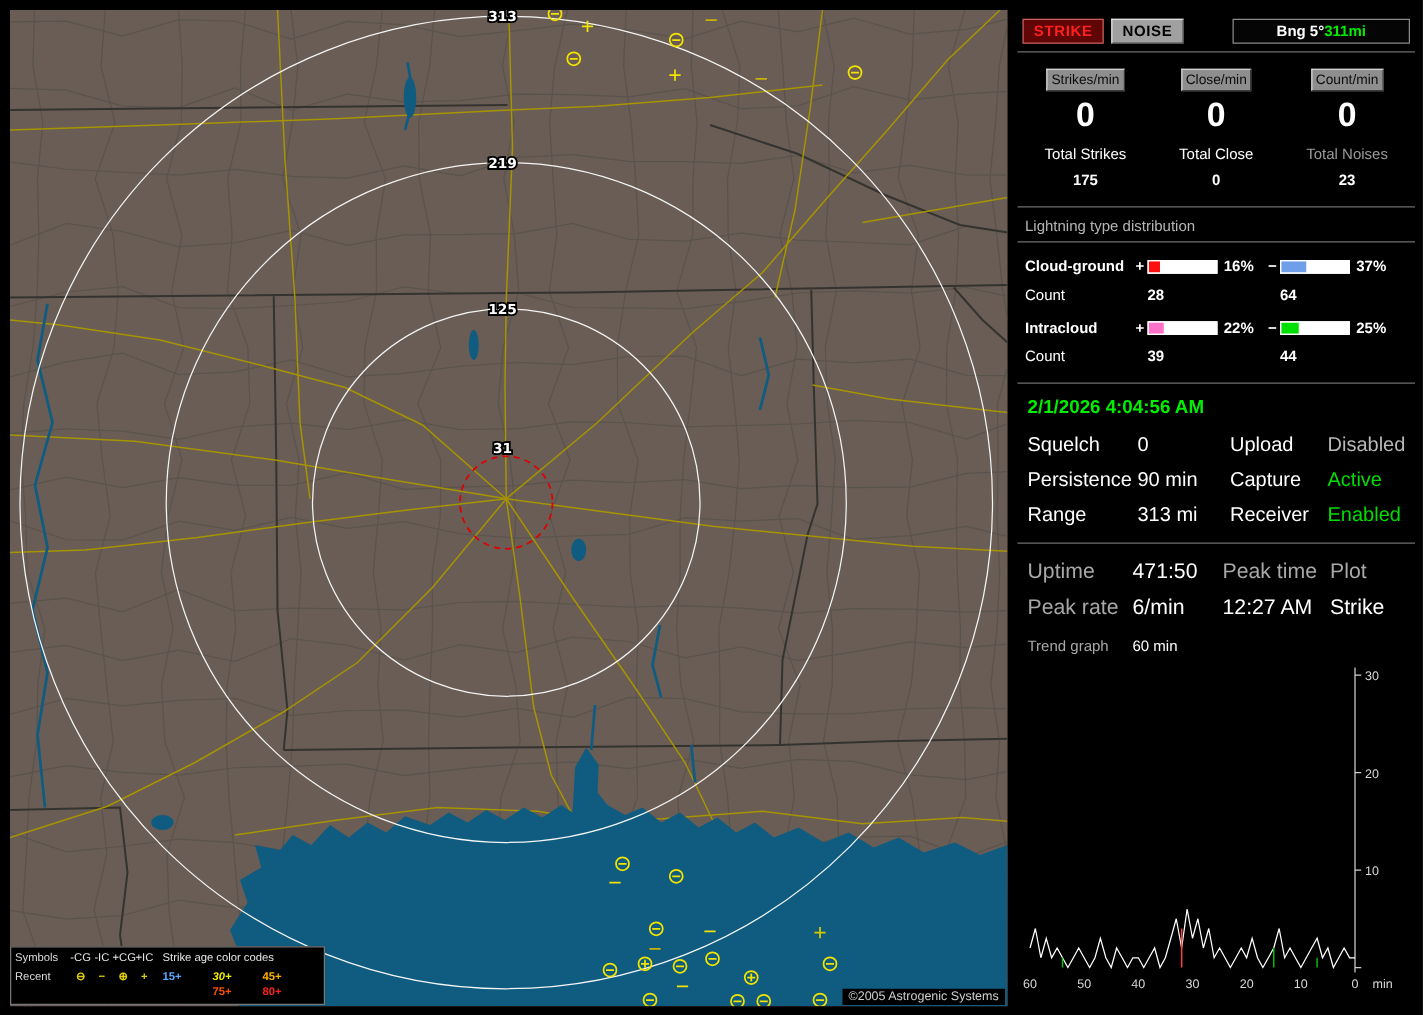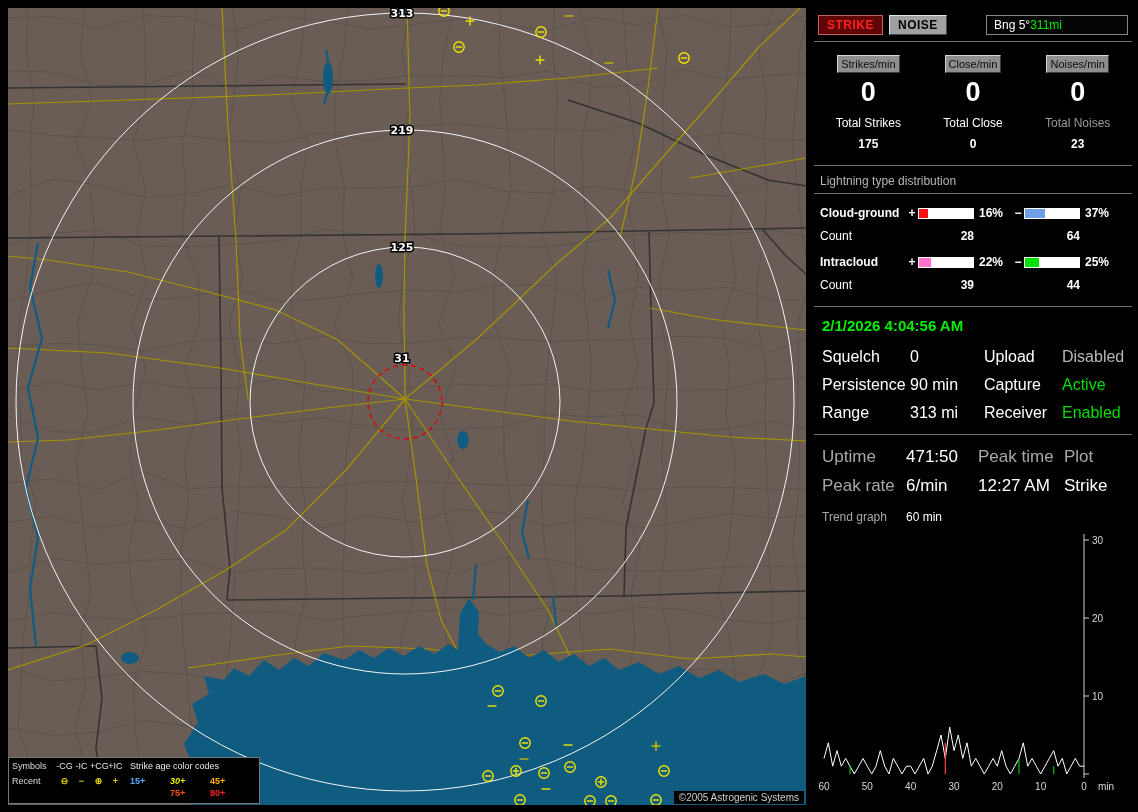--- a/index.html
+++ b/index.html
@@ -18,39 +18,39 @@
 .lg-sym{text-align:center;font-weight:bold}
 .lg-ages{display:grid;grid-template-columns:40px 40px 40px;padding-left:6px}
 .lg-ages b{font-weight:bold}
 
 
 .sidebar{position:absolute;left:814px;top:8px;width:318px;height:796px;background:#000;color:#fff}
 .sb-top{display:flex;align-items:center;gap:6px;padding:7px 4px 6px 4px}
 .btn{font-size:12px;font-weight:bold;padding:2px 8px;letter-spacing:.5px;cursor:pointer}
 .btn-strike{background:#600606;color:#ff2020;border:1px solid #c06060}
 .btn-noise{background:#a0a0a0;color:#000;border:1px solid;border-color:#e0e0e0 #484848 #484848 #e0e0e0}
-.bng-box{margin-left:auto;width:142px;border:1px solid #888;background:#050505;display:flex;justify-content:flex-start;align-items:center;padding:2px 7px;font-size:12px;font-weight:normal}
+.bng-box{margin-left:auto;width:142px;border:1px solid #888;background:#050505;display:flex;justify-content:center;align-items:center;padding:2px 7px;font-size:12px;font-weight:bold}
 .bng-val{color:#00ef00}
 .sb-rule{border:none;border-top:1px solid #6f6f6f}
 .counters{display:grid;grid-template-columns:1fr 1fr 1fr;text-align:center;padding:12px 2px 0}
 .counter-label{display:inline-block;background:#8e8e8e;color:#0c0c0c;font-size:11px;padding:2px 3px;border:1px solid;border-color:#d4d4d4 #3c3c3c #3c3c3c #d4d4d4;cursor:pointer}
 .counter-value{font-size:27px;font-weight:bold;margin-top:4px}
 .totals{display:grid;grid-template-columns:1fr 1fr 1fr;text-align:center;font-size:12px;padding:8px 2px 14px}
 .total-label{margin-bottom:7px}
 .total-label.dim{color:#9a9a9a}
 .total-value{font-weight:bold}
 .dist-title{color:#b5b5b5;font-size:12px;padding:8px 6px 5px;border-bottom:1px solid #6f6f6f}
 .dist-row{display:grid;grid-template-columns:86px 12px 56px 38px 12px 56px 38px;align-items:center;padding:12px 6px 0;font-size:12px}
 .dist-name{font-weight:bold}
 .sign{text-align:center;font-weight:bold}
 .bar{height:11px;border:1px solid #fff;background:#fff;position:relative;overflow:hidden}
 .bar-fill{position:absolute;left:0;top:0;bottom:0}
 .pct{font-weight:bold;padding-left:5px}
 .count-row{display:grid;grid-template-columns:86px 12px 56px 38px 12px 56px 38px;padding:9px 6px 0;font-size:12px}
-.count-row .cnt{text-align:right;font-weight:bold}
+.count-row .cnt{text-align:left;font-weight:bold}
 .dist-wrap{padding-bottom:14px}
 .datetime{color:#00ef00;font-weight:bold;font-size:15px;padding:10px 8px 2px}
 .settings{display:grid;grid-template-columns:88px 74px 78px 1fr;row-gap:10px;padding:12px 8px;font-size:16px}
 .status-grid{display:grid;grid-template-columns:84px 72px 86px 1fr;row-gap:9px;padding:12px 8px 0;font-size:17px}
 .g{color:#a8a8a8}
 .trend-row{display:grid;grid-template-columns:84px 1fr;padding:14px 8px 4px;font-size:12px}
 .trend{position:relative;height:270px}
 .trend svg{position:absolute;left:2px;top:0}
 </style>
 </head>
@@ -307,21 +307,21 @@
     <div class="counters">
       <div>
         <span class="counter-label">Strikes/min</span>
         <div class="counter-value">0</div>
       </div>
       <div>
         <span class="counter-label">Close/min</span>
         <div class="counter-value">0</div>
       </div>
       <div>
-        <span class="counter-label">Noises/min</span>
+        <span class="counter-label">Count/min</span>
         <div class="counter-value">0</div>
       </div>
     </div>
 
     <div class="totals">
       <div>
         <div class="total-label">Total Strikes</div>
         <div class="total-value">175</div>
       </div>
       <div>

